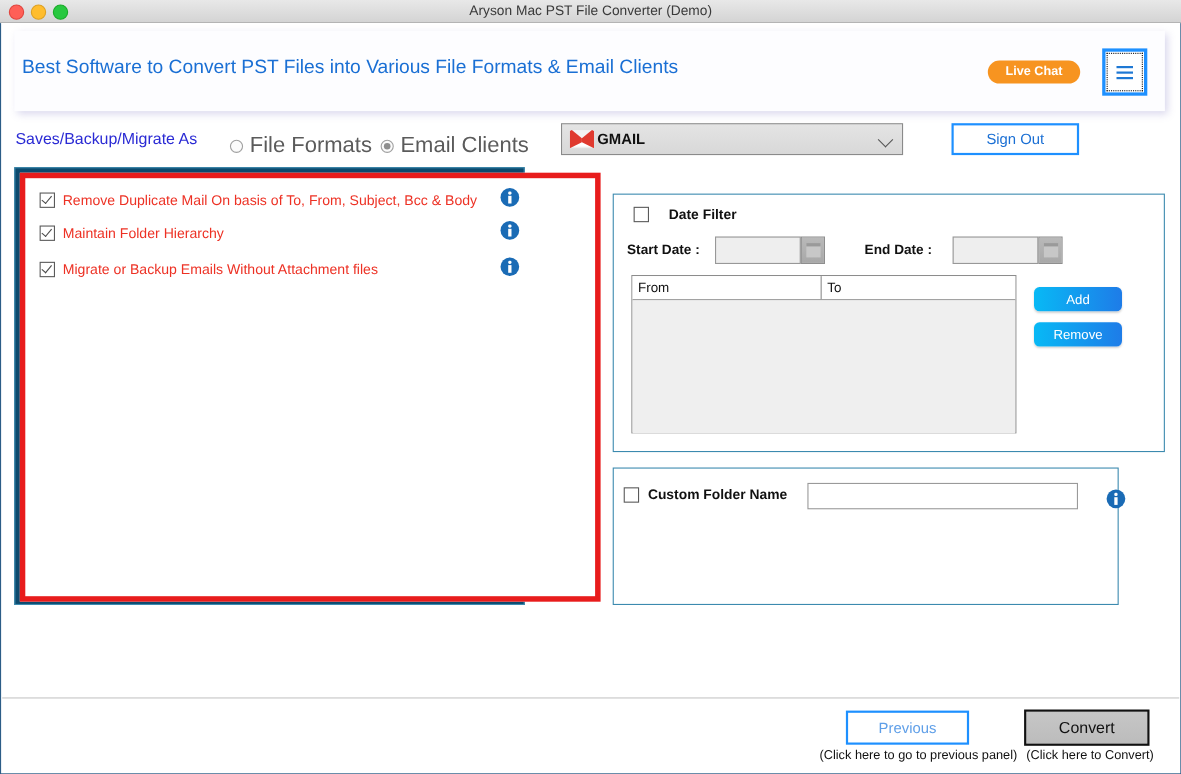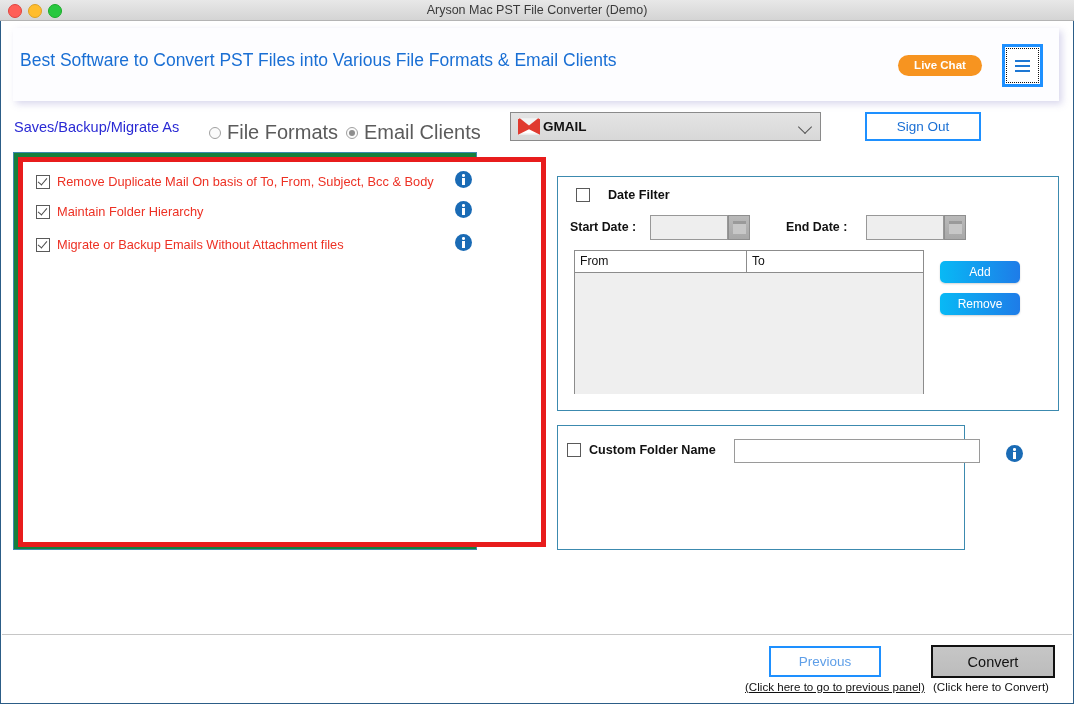--- a/index.html
+++ b/index.html
@@ -218,21 +218,21 @@
     padding: 0;
   }
 
   
   .left-outer {
     position: absolute;
     left: 12px; top: 131px;
     width: 464px; height: 398px;
     border: 1px solid #3c8aaf;
     box-sizing: border-box;
-    background: #15803d;
+    background: #0c4a6e;
   }
   .left-inner {
     position: absolute;
     left: 4px; top: 4px;
     width: 528px; height: 390px;
     border: 5px solid #e81c1c;
     box-sizing: border-box;
     background: #ffffff;
   }
   .chk-item {
@@ -406,21 +406,21 @@
     padding: 0;
     box-shadow: 0 1px 2px rgba(0,0,0,0.18);
   }
   .ab-btn.add    { top: 84px; }
   .ab-btn.remove { top: 116px; }
 
   
   .right-bot {
     position: absolute;
     left: 556px; top: 404px;
-    width: 408px; height: 125px;
+    width: 460px; height: 125px;
     border: 1px solid #3c8aaf;
     box-sizing: border-box;
     background: #ffffff;
   }
   .cfn-row {
     position: absolute;
     left: 9px; top: 17px;
     display: flex;
     align-items: center;
     cursor: pointer;
@@ -463,38 +463,38 @@
     box-sizing: border-box;
     color: #5f9fe8;
     font-size: 13.5px;
     font-family: "Liberation Sans", sans-serif;
     cursor: pointer;
     padding: 0;
   }
   .btn-convert {
     position: absolute;
     left: 930px; top: 624px;
-    width: 124px; height: 33px;
+    width: 114px; height: 33px;
     background: linear-gradient(to bottom, #c6c6c6 0%, #bcbcbc 100%);
     border: 2px solid #111;
     box-sizing: border-box;
     color: #111;
     font-size: 14.5px;
     font-family: "Liberation Sans", sans-serif;
     cursor: pointer;
     padding: 0;
   }
   .hint {
     position: absolute;
     font-size: 11.6px;
     color: #111;
     font-family: "Liberation Sans", sans-serif;
     white-space: nowrap;
   }
-  .hint.prev    { left: 744px; top: 659px; text-decoration: underline; }
+  .hint.prev    { left: 744px; top: 659px; }
   .hint.convert { left: 932px; top: 659px; }
 </style>
 </head>
 <body>
 
 <div id="app">
 
   <div class="titlebar">
     <div class="traffic">
       <span class="tl tl-close"></span>

